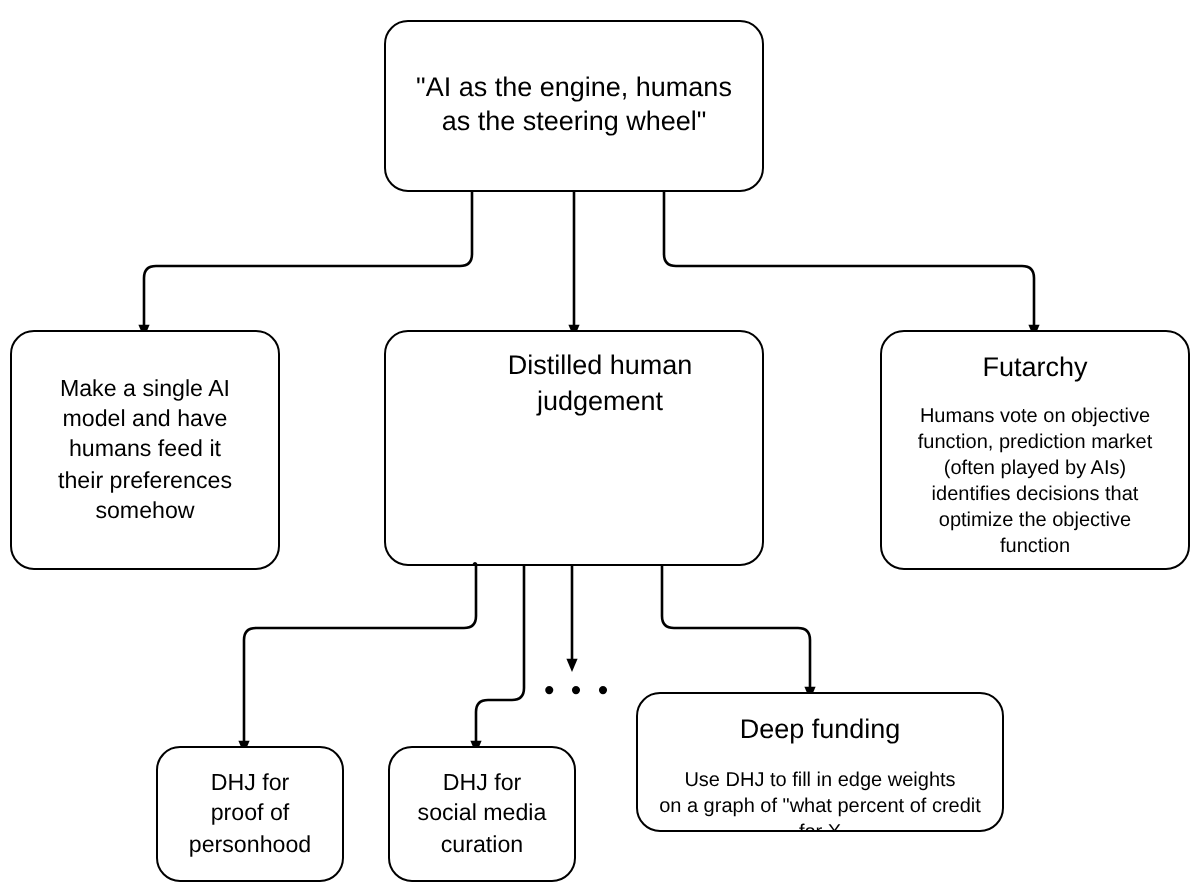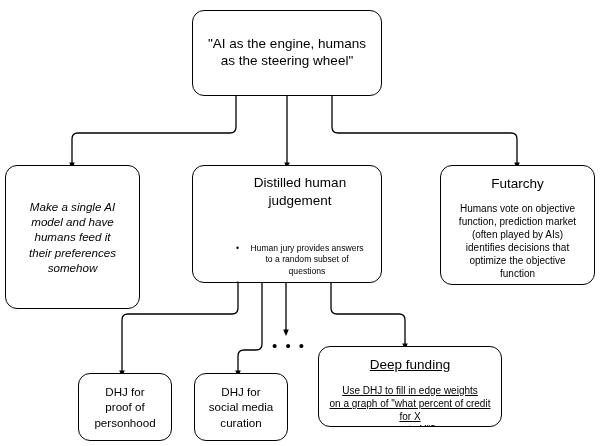--- a/index.html
+++ b/index.html
@@ -120,34 +120,33 @@
 
       <path d="M 331,283 L 331,308 Q 331,314 337,314 L 399,314 Q 405,314 405,320 L 405,347" marker-end="url(#arrowhead)"></path>
     </g>
   </svg>
 
   <div class="node" style="left:192px; top:10px; width:190px; height:86px;">
     <div class="node-title">"AI as the engine, humans
 as the steering wheel"</div>
   </div>
 
-  <div class="node" style="left:5px; top:165px; width:135px; height:144px;font-style:italic;">
+  <div class="node" style="left:5px; top:165px; width:135px; height:120px;">
     <div class="node-small-title">Make a single AI
 model and have
 humans feed it
 their preferences
 somehow</div>
   </div>
 
   <div class="node" style="left:192px; top:165px; width:190px; height:118px; justify-content:space-between; padding-top:8px;padding-left:32px;">
     <div class="node-heading">Distilled human judgement</div>
     <ul class="bullets">
       <li>
         <span class="bullet-dot">•</span>
-        <span>Human jury provides answers to a random subset of questions</span>
       </li>
       <li>
         <span class="bullet-dot">•</span>
       </li>
     </ul>
   </div>
 
   <div class="node" style="left:440px; top:165px; width:155px; height:120px; justify-content:flex-end; padding-top:8px;">
     <div class="node-heading">Futarchy</div>
     <div class="node-body" style="margin-top:5px;">Humans vote on objective
@@ -165,20 +164,20 @@
 proof of
 personhood</div>
   </div>
 
   <div class="node" style="left:194px; top:373px; width:94px; height:68px;">
     <div class="node-small-title">DHJ for
 social media
 curation</div>
   </div>
 
-  <div class="node" style="left:318px; top:346px; width:184px; height:81px; justify-content:flex-start; padding-top:9px;text-decoration:underline;">
+  <div class="node" style="left:318px; top:346px; width:184px; height:70px; justify-content:flex-start; padding-top:9px;">
     <div class="node-heading" style="font-size:13.5px;">Deep funding</div>
     <div class="node-body" style="margin-top:6px;">Use DHJ to fill in edge weights
 on a graph of "what percent of credit for X
 goes to Y"?</div>
   </div>
 
 </div>
 
 </body></html>

